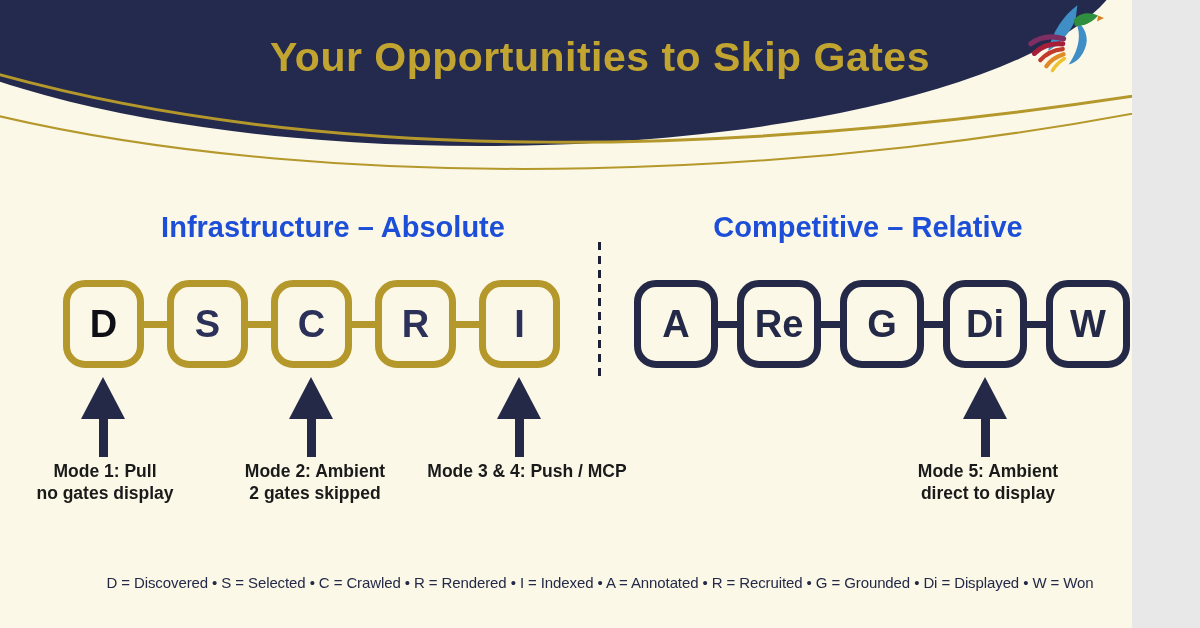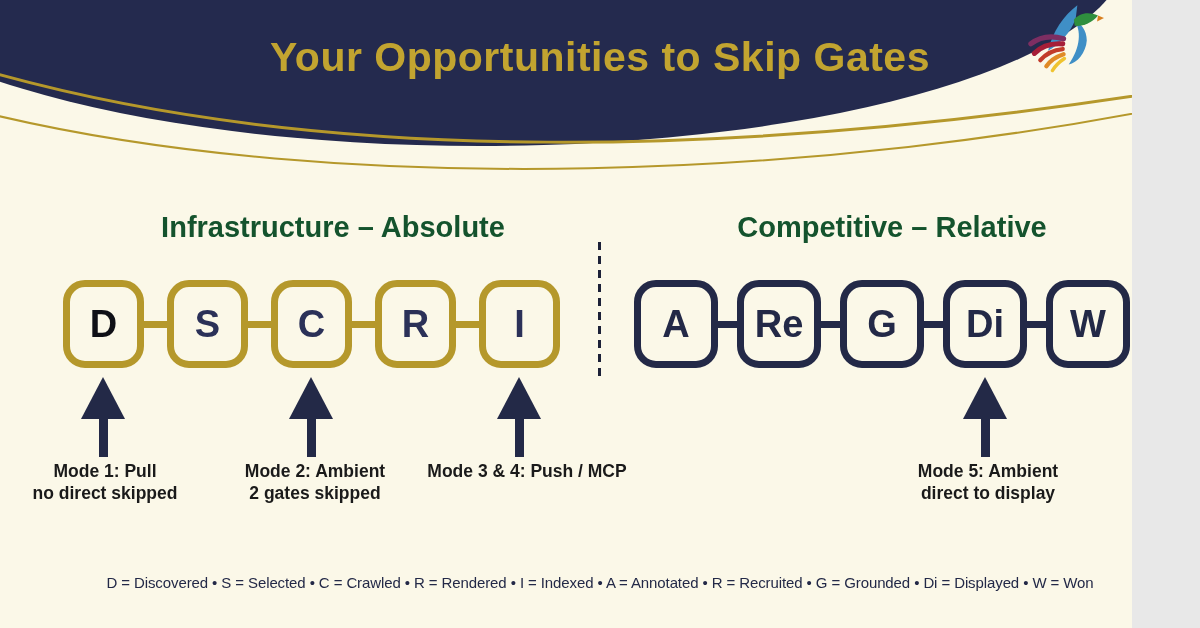--- a/index.html
+++ b/index.html
@@ -10,24 +10,24 @@
   
   .header-svg{position:absolute;top:0;left:0;width:1200px;height:185px;display:block;}
   .title{
     position:absolute;top:34px;left:0;width:1200px;text-align:center;
     font-size:41px;font-weight:bold;color:#c2a430;letter-spacing:.5px;margin:0;
   }
   .logo{position:absolute;top:4px;right:22px;width:86px;height:78px;}
   
   .sec-header{
     position:absolute;top:211px;transform:translateX(-50%);
-    font-size:29px;font-weight:bold;color:#14532d;white-space:nowrap;
+    font-size:29px;font-weight:bold;color:#1d4ed8;white-space:nowrap;
   }
   .sec-infra{left:333px;}
-  .sec-comp{left:892px;}
+  .sec-comp{left:868px;}
   
   .chain{position:absolute;top:280px;display:flex;align-items:center;}
   .chain-infra{left:63px;}
   .chain-comp{left:634px;}
   .gate-box{
     box-sizing:border-box;height:88px;border-radius:22px;
     display:flex;align-items:center;justify-content:center;
     font-weight:bold;font-size:38px;background:transparent;
   }
   .chain-infra .gate-box{width:81px;border:7px solid #b5982b;color:#2b3158;}
@@ -144,21 +144,21 @@
       <div class="head"></div>
       <div class="stem"></div>
     </div>
   <div class="arrow arrow-4">
       <div class="head"></div>
       <div class="stem"></div>
     </div>
 
   <div class="mode-label ml-1">
     <div>Mode 1: Pull</div>
-    <div>no direct skipped</div>
+    <div>no gates display</div>
   </div>
   <div class="mode-label ml-2">
     <div>Mode 2: Ambient</div>
     <div>2 gates skipped</div>
   </div>
   <div class="mode-label ml-3">
     <div>Mode 3 &amp; 4: Push / MCP</div>
   </div>
   <div class="mode-label ml-4">
     <div>Mode 5: Ambient</div>

